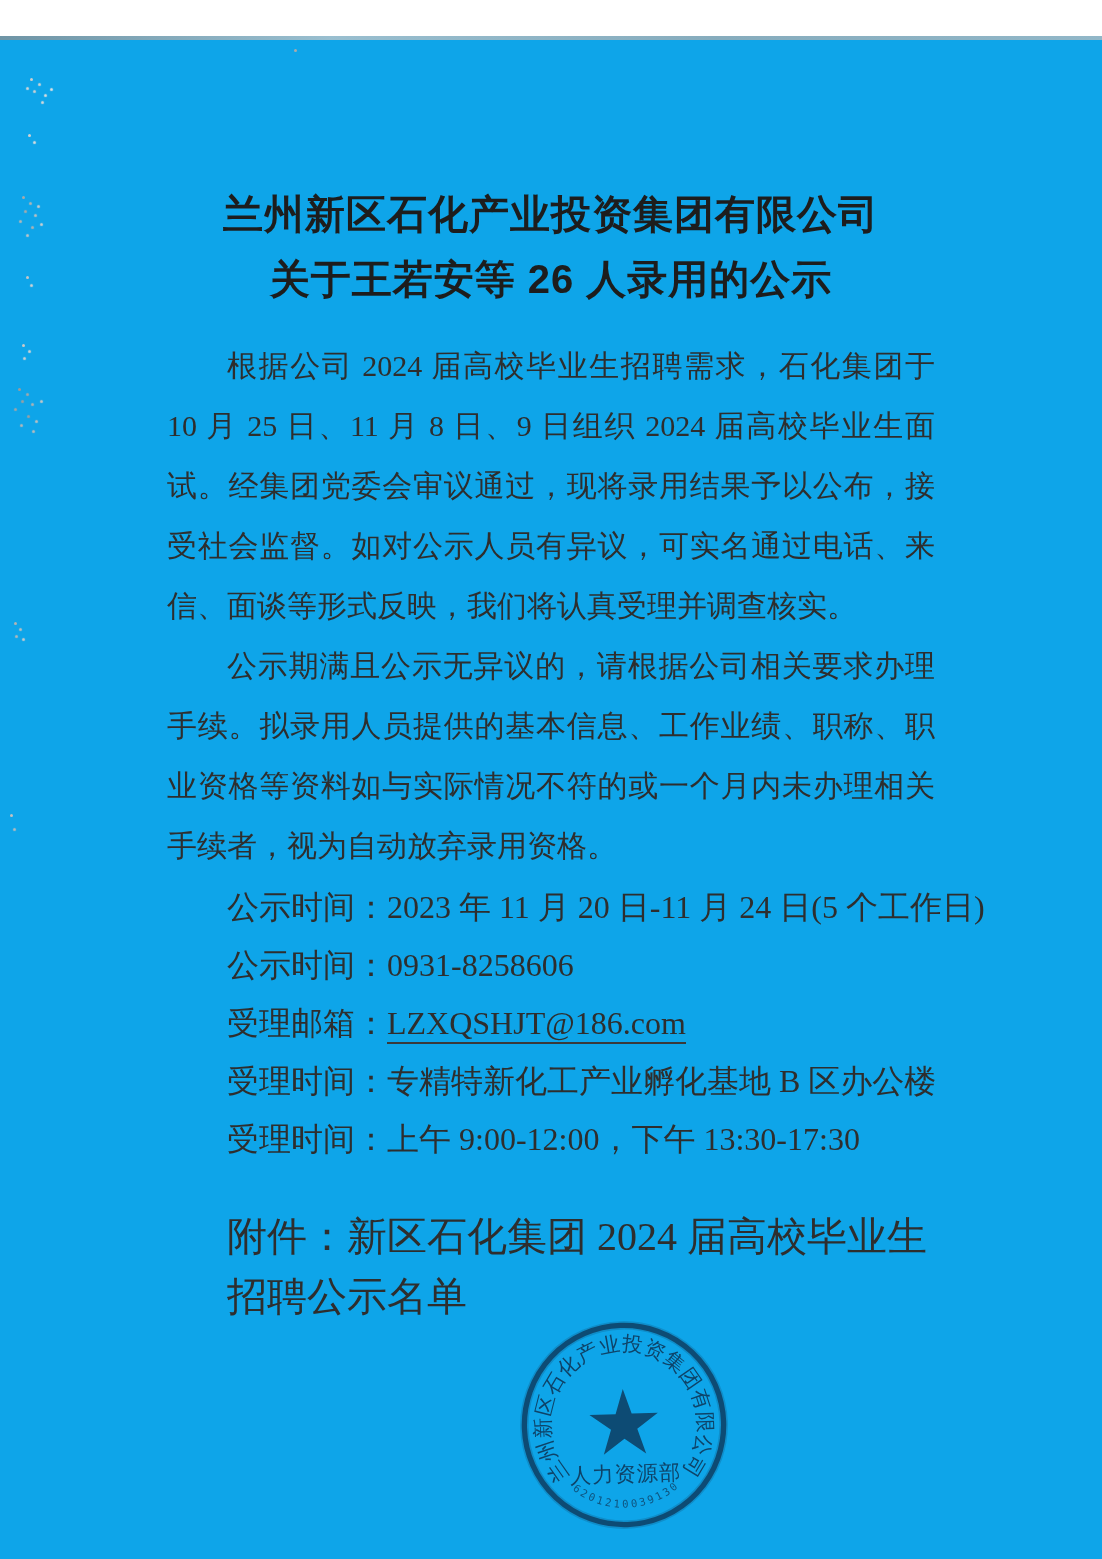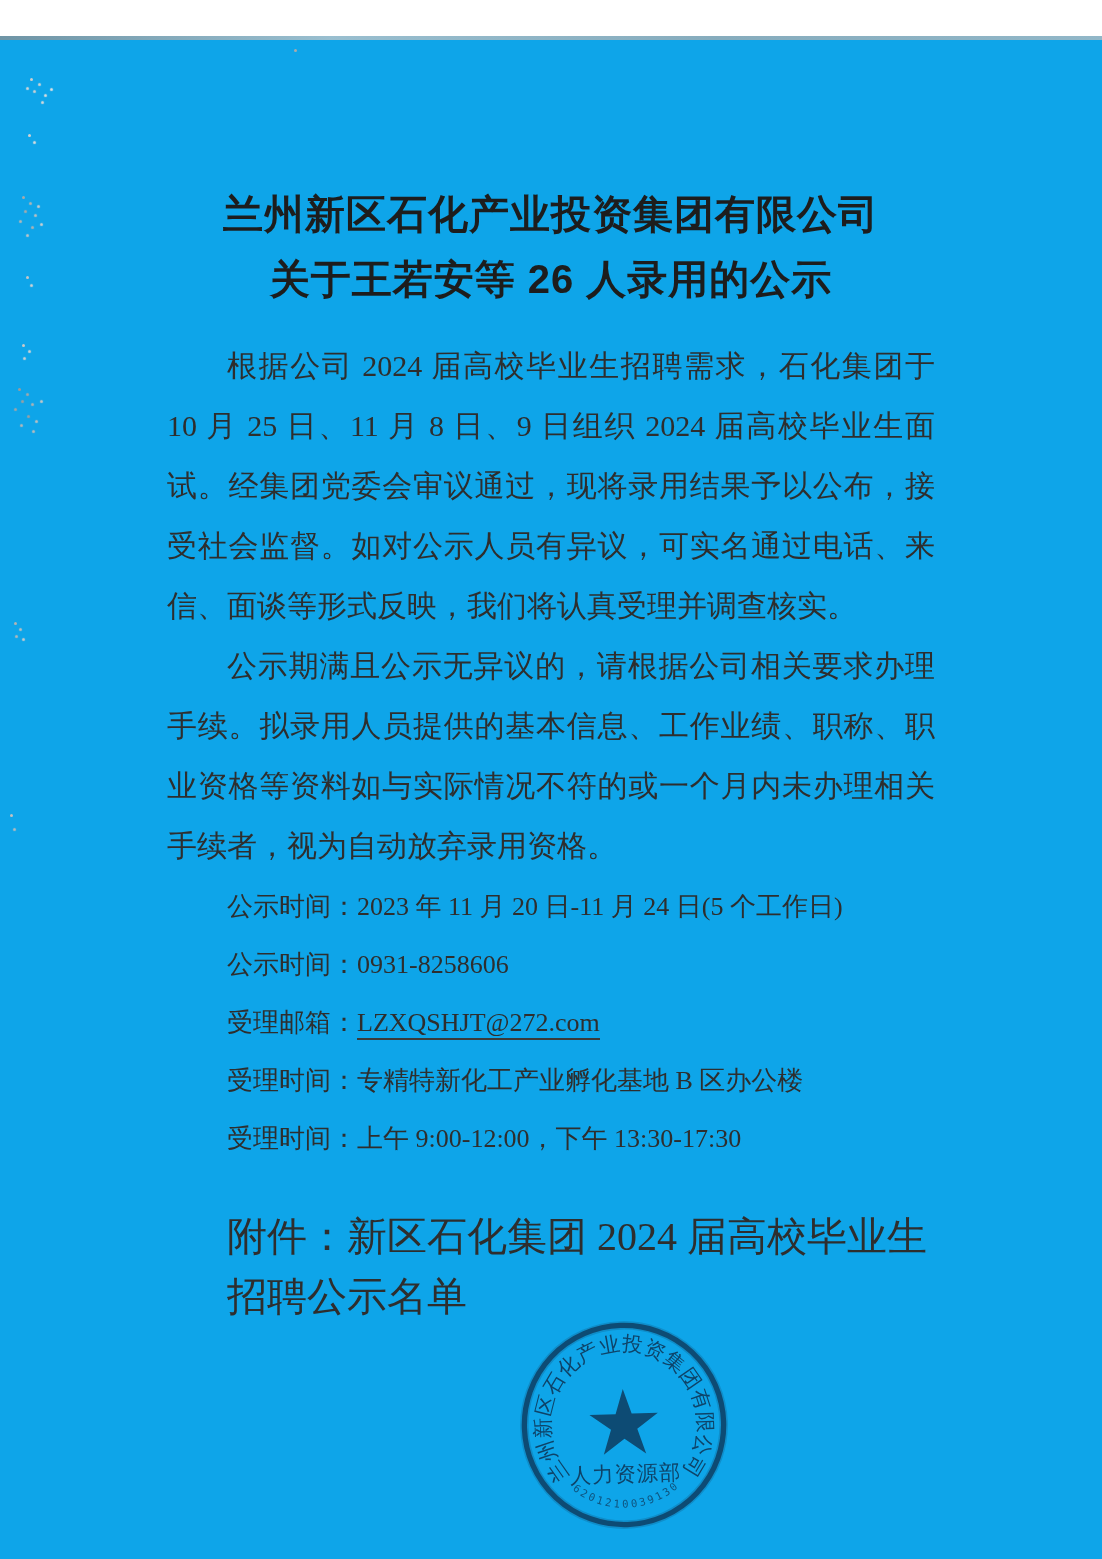--- a/index.html
+++ b/index.html
@@ -30,21 +30,21 @@
   .paras{margin-top:24px;}
   .body-para{
     margin:0;
     font-size:30px;line-height:60px;
     text-align:justify;text-justify:inter-ideograph;
     text-indent:2em;
     color:#2e2e2e;
   }
   .details{margin-top:2px;}
   .detail-line{
-    font-size:26px;line-height:58px;
+    font-size:32px;line-height:58px;
     padding-left:60px;
     white-space:nowrap;
     color:#2e2e2e;
   }
   .u{border-bottom:2px solid #3a3a3a;padding-bottom:1px;}
   .attachment{
     margin:39px 0 0 0;
     font-size:40px;line-height:60px;
     padding-left:60px;
     color:#2e2e2e;
@@ -113,21 +113,21 @@
     </div>
 
     <div class="details">
       <div class="detail-line">
         <span>公示时间：</span><span>2023 年 11 月 20 日-11 月 24 日(5 个工作日)</span>
       </div>
       <div class="detail-line">
         <span>公示时间：</span><span>0931-8258606</span>
       </div>
       <div class="detail-line">
-        <span>受理邮箱：</span><span class="u">LZXQSHJT@272.com</span>
+        <span>受理邮箱：</span><span class="u">LZXQSHJT@186.com</span>
       </div>
       <div class="detail-line">
         <span>受理时间：</span><span>专精特新化工产业孵化基地 B 区办公楼</span>
       </div>
       <div class="detail-line">
         <span>受理时间：</span><span>上午 9:00-12:00，下午 13:30-17:30</span>
       </div>
     </div>
 
     <p class="attachment">附件：新区石化集团 2024 届高校毕业生招聘公示名单</p>

